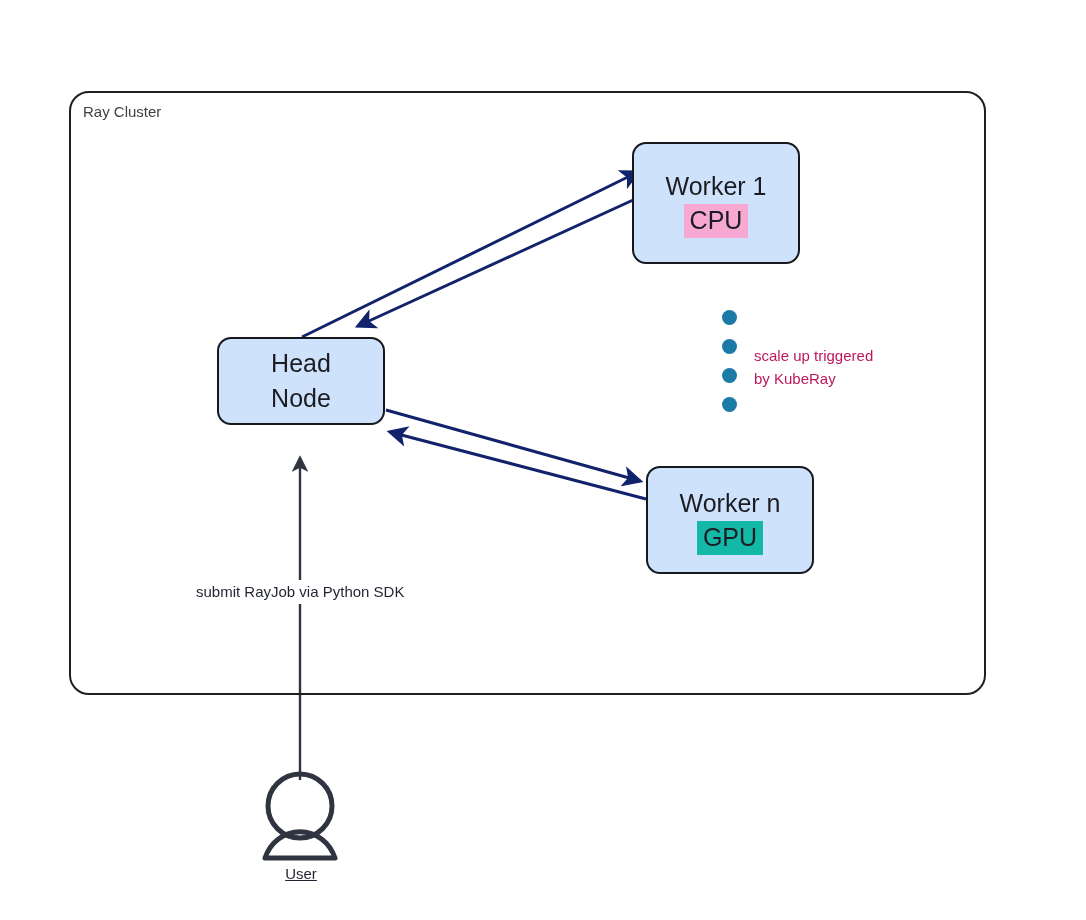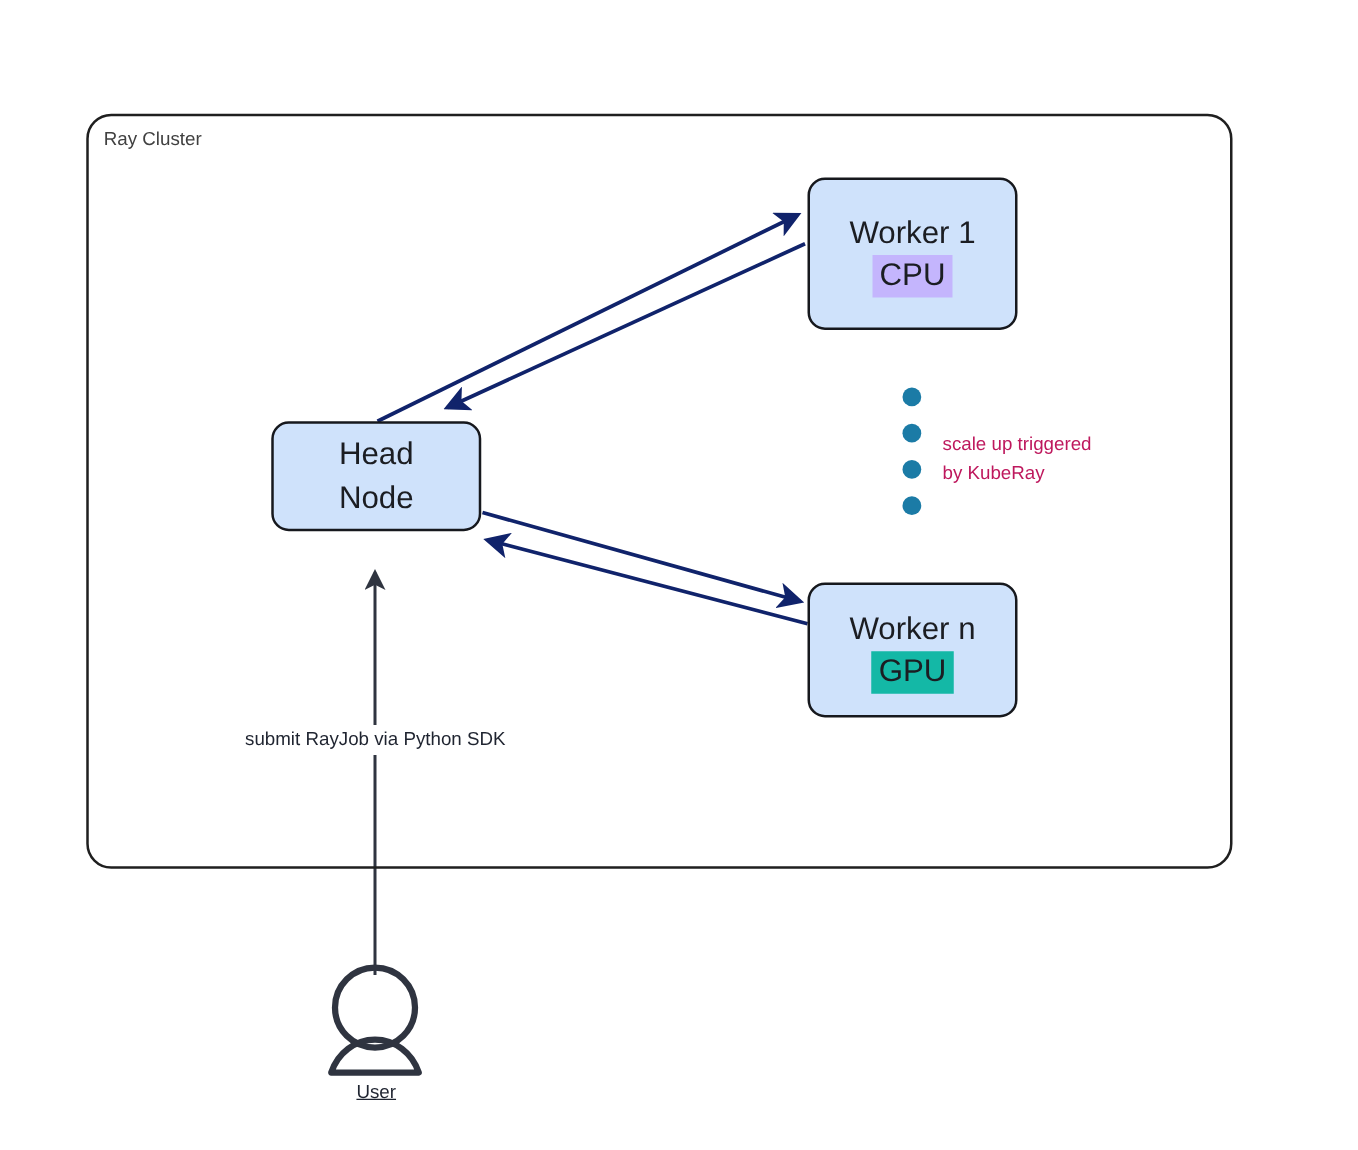--- a/index.html
+++ b/index.html
@@ -65,25 +65,25 @@
     font-size: 25px;
     line-height: 35px;
     white-space: nowrap;
   }
   .chip {
     font-size: 25px;
     line-height: 31px;
     padding: 1px 6px 2px 6px;
     white-space: nowrap;
   }
-  .chip-cpu { background: #c4b5fd; }
+  .chip-cpu { background: #f9a8d4; }
   .chip-gpu { background: #14b8a6; }
 
   #head-node   { left: 217px; top: 337px; width: 168px; height: 88px; }
-  #worker-1    { left: 646px; top: 142px; width: 168px; height: 122px; }
+  #worker-1    { left: 632px; top: 142px; width: 168px; height: 122px; }
   #worker-n    { left: 646px; top: 466px; width: 168px; height: 108px; }
 
   
   .dots-group { position: absolute; left: 722px; top: 310px; }
   .dot {
     width: 15px;
     height: 15px;
     border-radius: 50%;
     background: #1b7ba6;
     margin-bottom: 14px;

